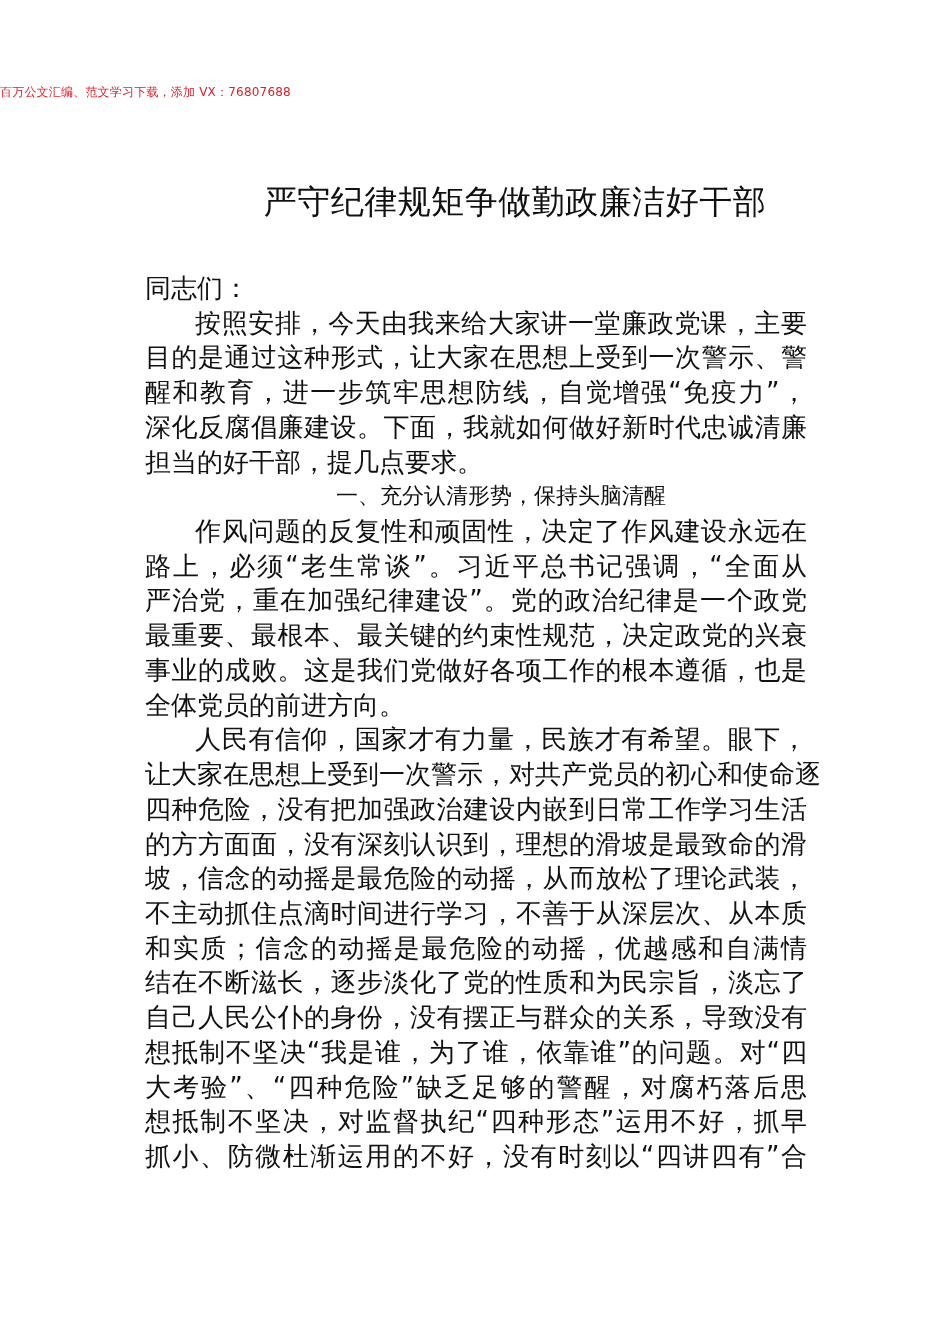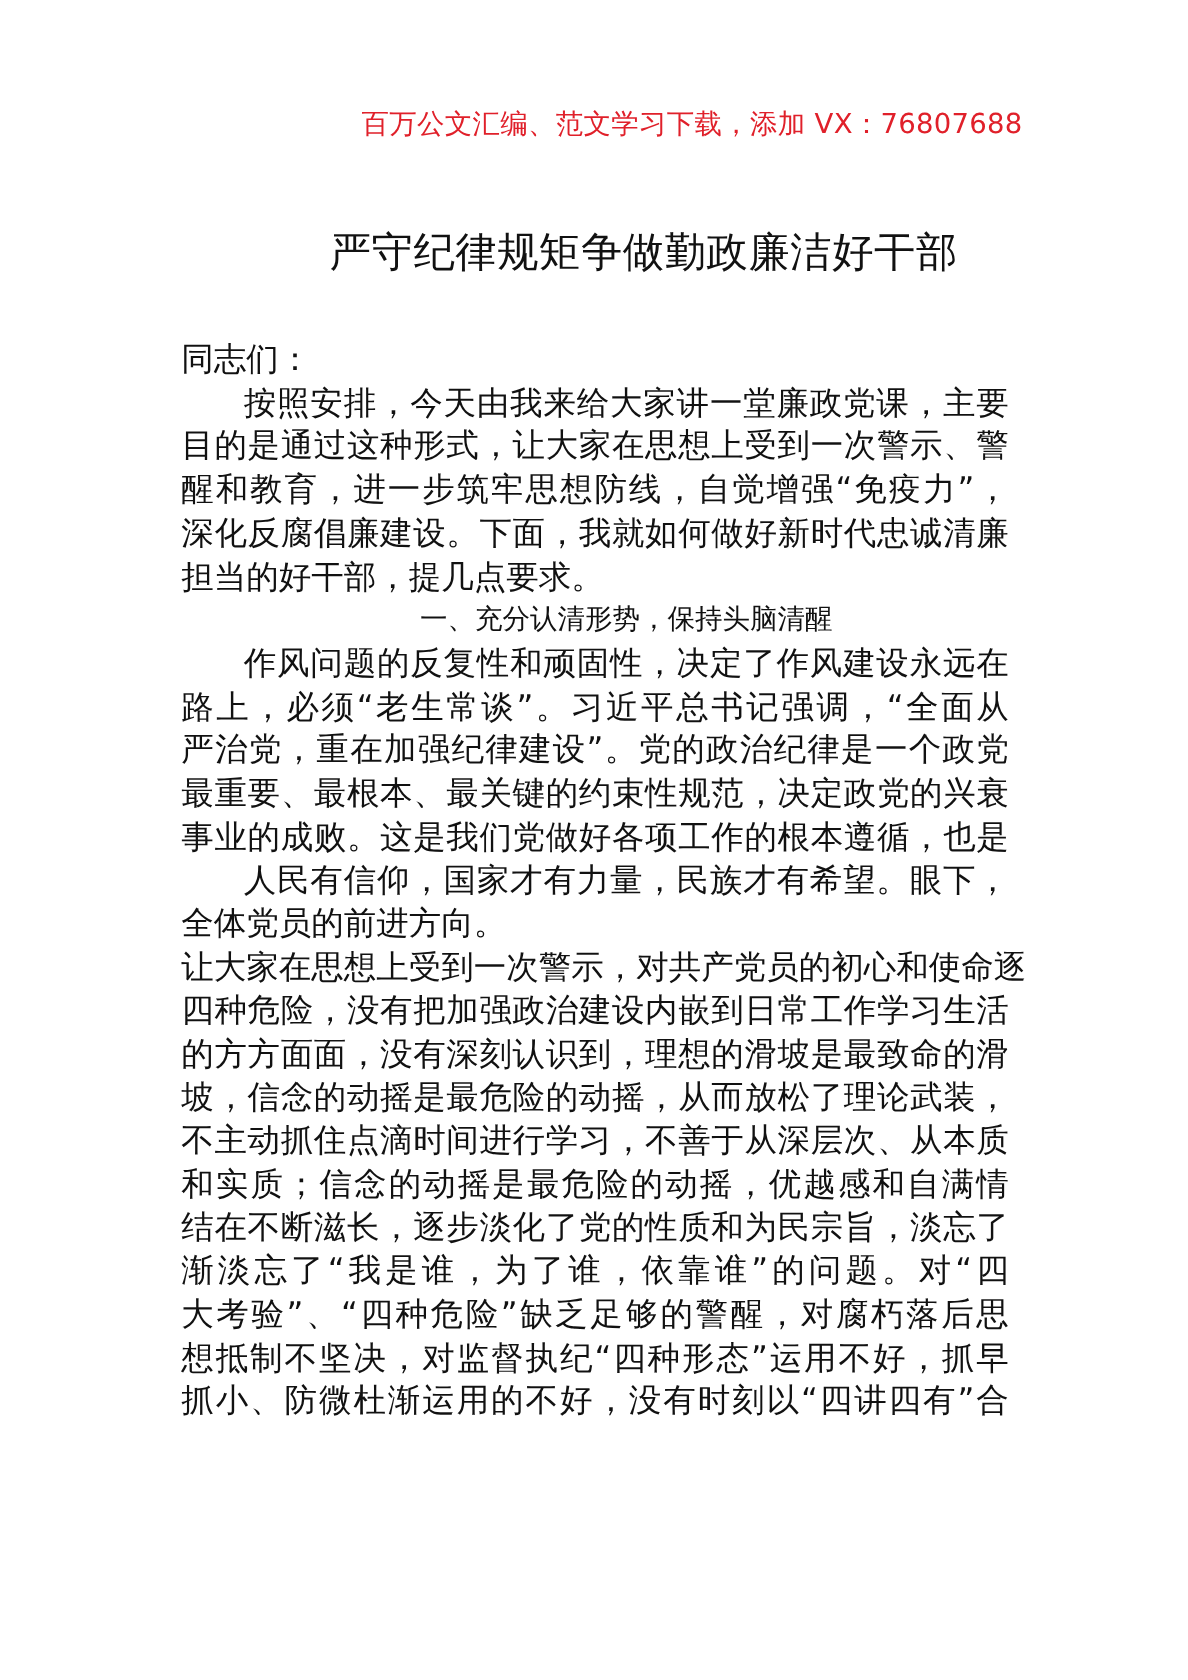--- a/index.html
+++ b/index.html
@@ -1,19 +1,19 @@
 <!DOCTYPE html>
 <html><head>
 <meta charset="utf-8">
 <style>
   html, body { margin: 0; padding: 0; background: #ffffff; }
   body { width: 950px; height: 1344px; position: relative; overflow: hidden;
          font-family: "DejaVu Sans", "Liberation Sans", sans-serif; color: #000; }
-  .header { position: absolute; top: 84px; left: 0; width: 818px; text-align: right;
-            font-size: 22px; color: #e0202a; letter-spacing: 0.2px; }
+  .header { position: absolute; top: 84px; left: 0; width: 818px; text-align: left;
+            font-size: 12px; color: #e0202a; letter-spacing: 0.2px; }
   .title { position: absolute; top: 180px; left: 0; width: 950px; text-align: center;
            font-size: 33px; letter-spacing: 0.5px; color: #111; padding-left: 40px; }
   .body { position: absolute; top: 271px; left: 145px; width: 662px; }
   .line { height: 34.72px; line-height: 34.72px; font-size: 26px; white-space: nowrap;
           overflow: visible; color: #111; }
   .line.justify { text-align: justify; text-align-last: justify; }
   .line.indent { padding-left: 50px; text-align: center; }
   .heading { font-size: 22px; }
 </style>
 </head>
@@ -29,26 +29,27 @@
   <div class="line justify">目的是通过这种形式，让大家在思想上受到一次警示、警</div>
   <div class="line justify">醒和教育，进一步筑牢思想防线，自觉增强“免疫力”，</div>
   <div class="line justify">深化反腐倡廉建设。下面，我就如何做好新时代忠诚清廉</div>
   <div class="line">担当的好干部，提几点要求。</div>
   <div class="line indent heading">一、充分认清形势，保持头脑清醒</div>
   <div class="line indent justify">作风问题的反复性和顽固性，决定了作风建设永远在</div>
   <div class="line justify">路上，必须“老生常谈”。习近平总书记强调，“全面从</div>
   <div class="line justify">严治党，重在加强纪律建设”。党的政治纪律是一个政党</div>
   <div class="line justify">最重要、最根本、最关键的约束性规范，决定政党的兴衰</div>
   <div class="line justify">事业的成败。这是我们党做好各项工作的根本遵循，也是</div>
+  <div class="line">全体党员的前进方向。</div>
   <div class="line indent justify">人民有信仰，国家才有力量，民族才有希望。眼下，</div>
-  <div class="line">全体党员的前进方向。</div>
   <div class="line justify">让大家在思想上受到一次警示，对共产党员的初心和使命逐</div>
   <div class="line justify">四种危险，没有把加强政治建设内嵌到日常工作学习生活</div>
   <div class="line justify">的方方面面，没有深刻认识到，理想的滑坡是最致命的滑</div>
   <div class="line justify">坡，信念的动摇是最危险的动摇，从而放松了理论武装，</div>
   <div class="line justify">不主动抓住点滴时间进行学习，不善于从深层次、从本质</div>
   <div class="line justify">和实质；信念的动摇是最危险的动摇，优越感和自满情</div>
   <div class="line justify">结在不断滋长，逐步淡化了党的性质和为民宗旨，淡忘了</div>
-  <div class="line justify">渐淡忘了“我是谁，为了谁，依靠谁”的问题。对“四</div>
+  <div class="line justify">自己人民公仆的身份，没有摆正与群众的关系，导致没有</div>
+  <div class="line justify">想抵制不坚决“我是谁，为了谁，依靠谁”的问题。对“四</div>
   <div class="line justify">大考验”、“四种危险”缺乏足够的警醒，对腐朽落后思</div>
   <div class="line justify">想抵制不坚决，对监督执纪“四种形态”运用不好，抓早</div>
   <div class="line justify">抓小、防微杜渐运用的不好，没有时刻以“四讲四有”合</div>
 </div>
 
 </body></html>

